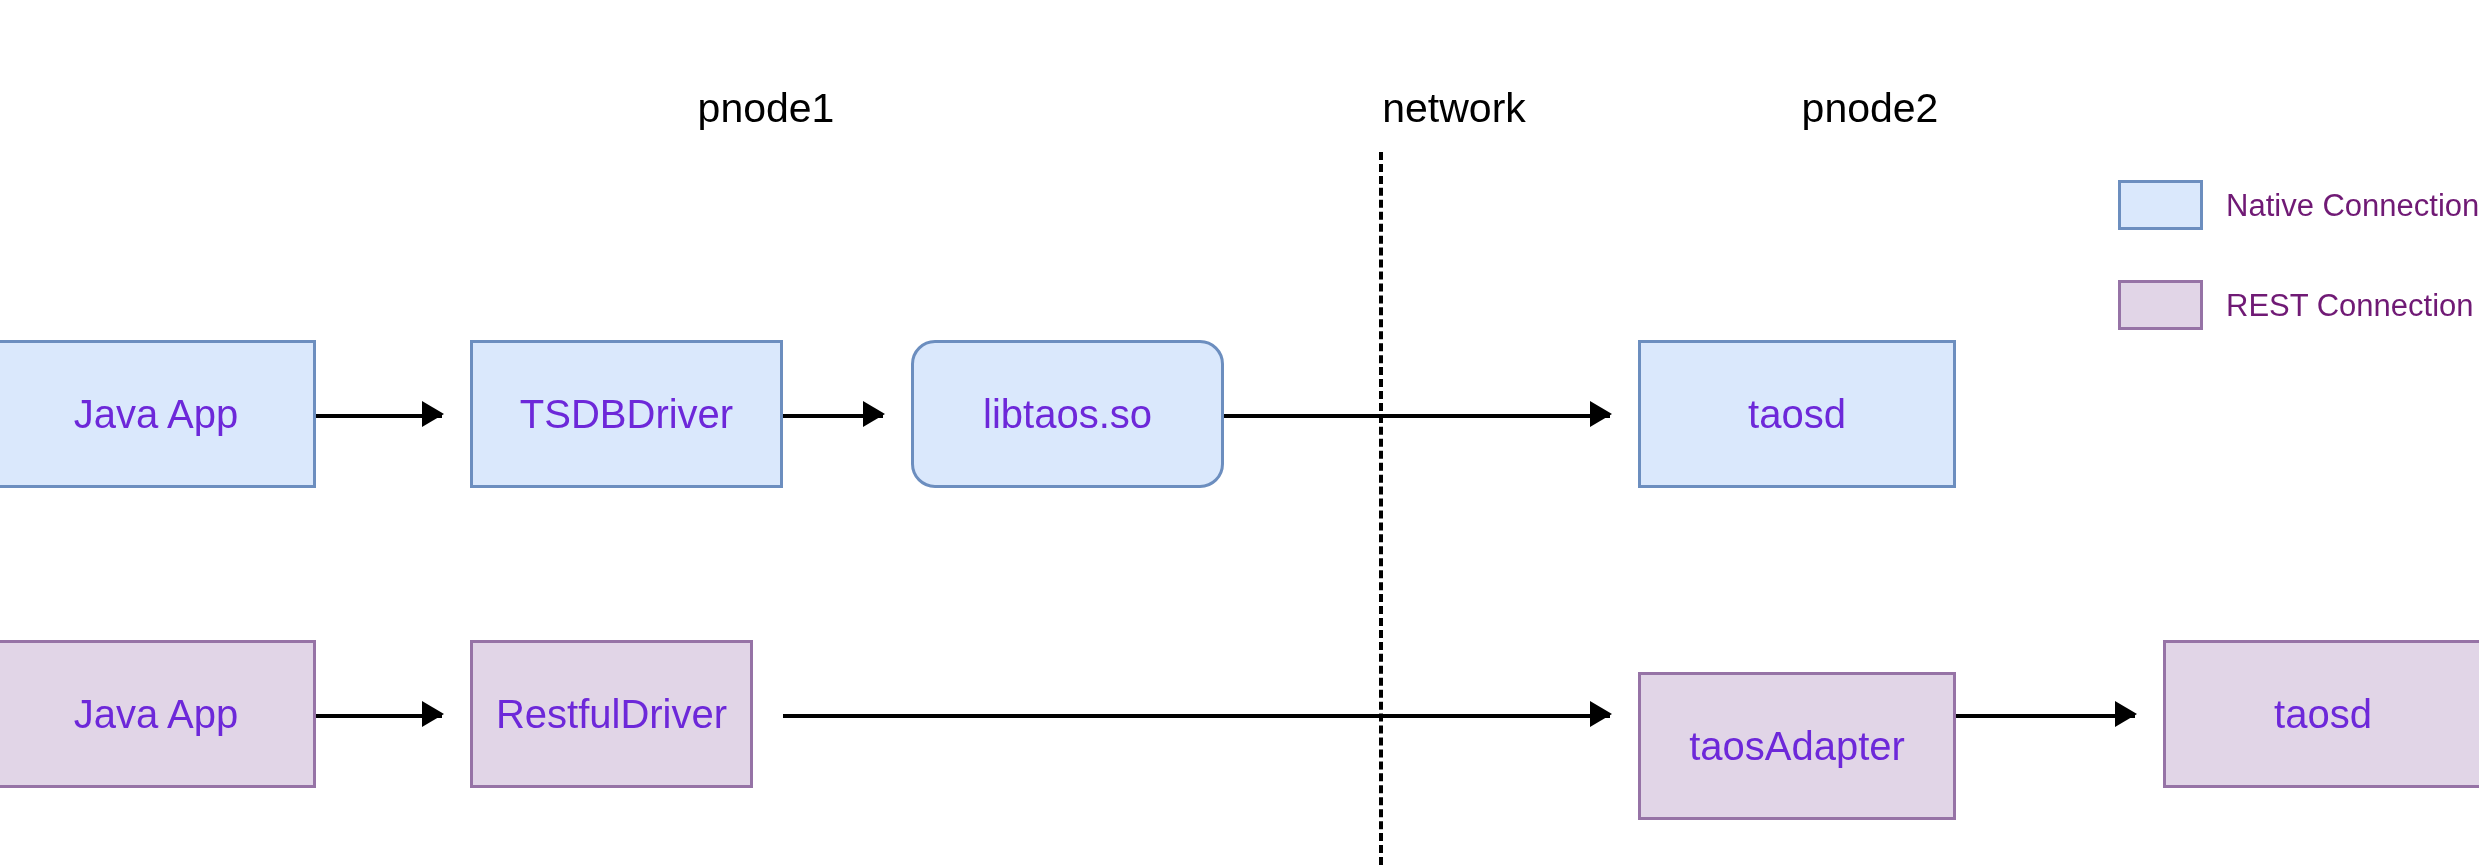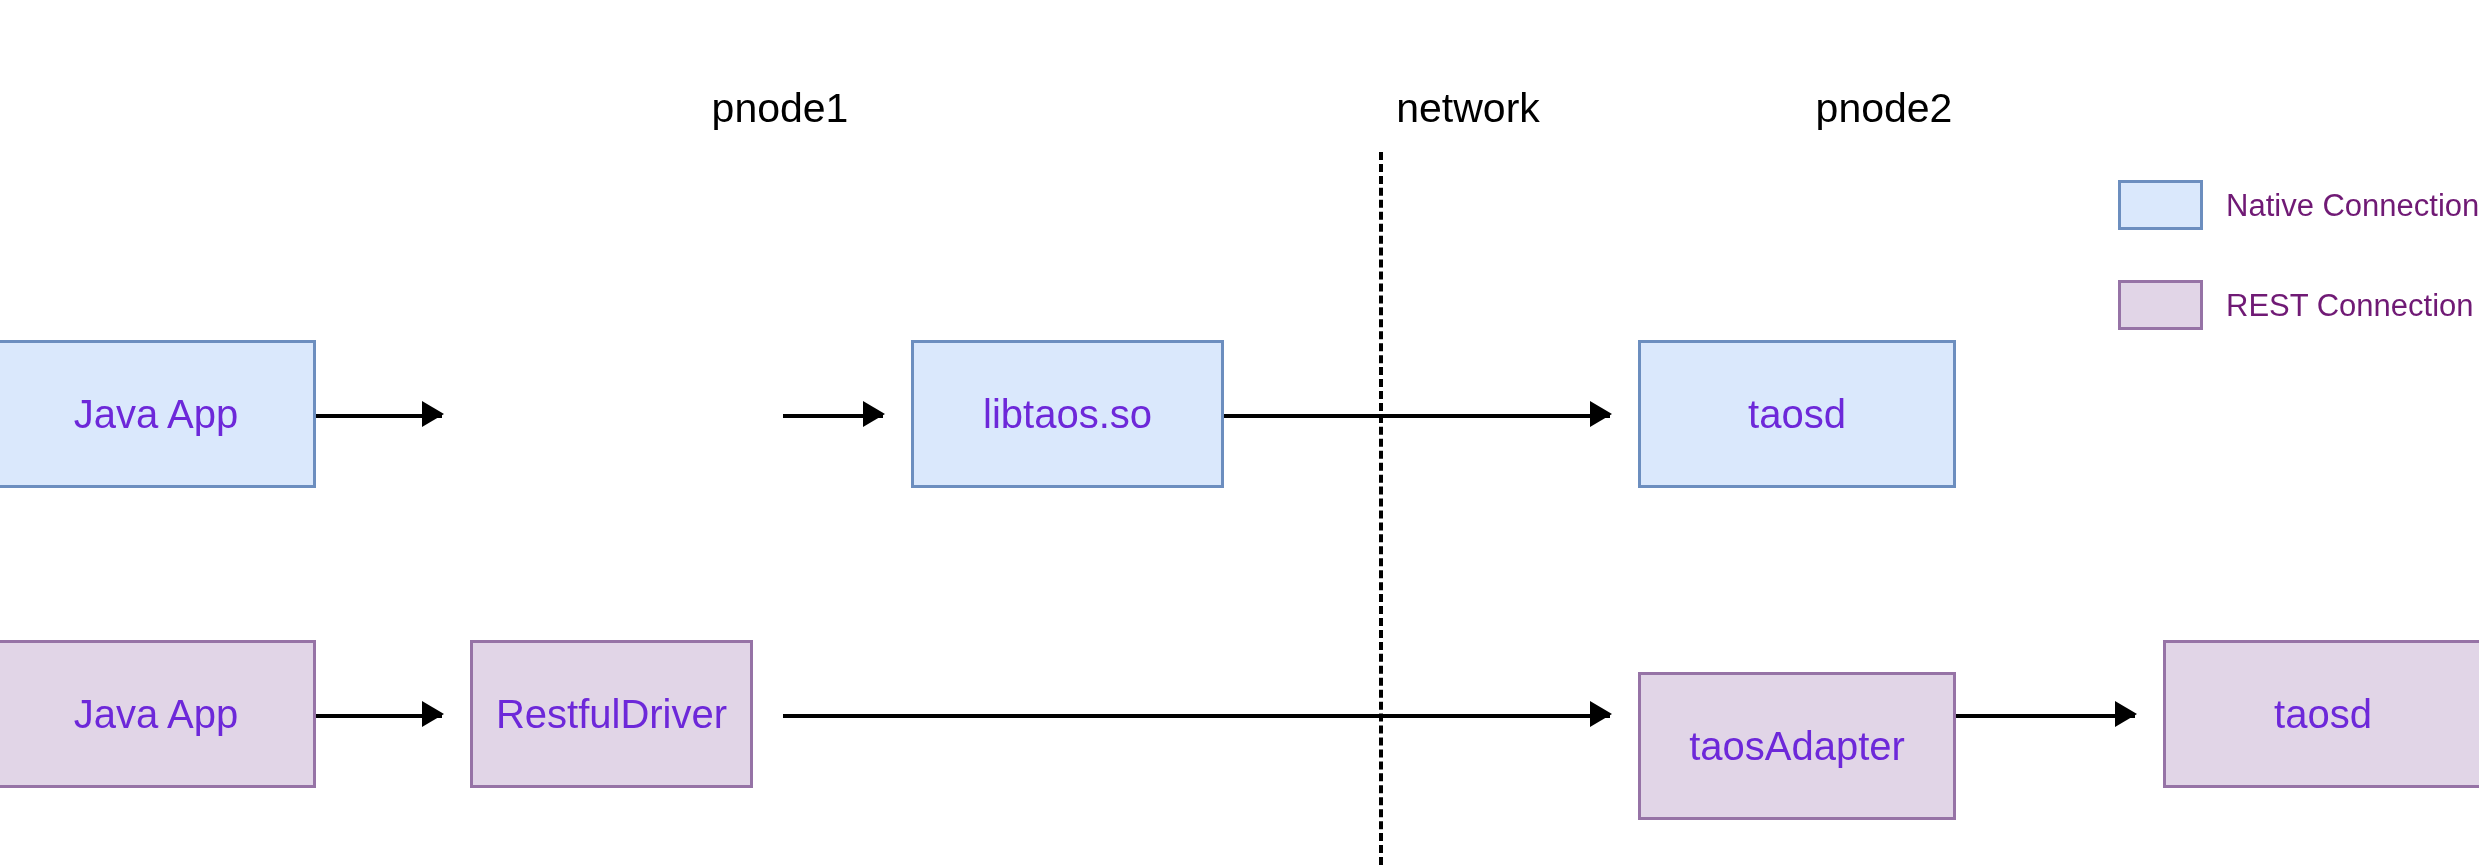--- a/index.html
+++ b/index.html
@@ -17,21 +17,20 @@
     background: #ffffff;
     overflow: hidden;
   }
   .col-header {
     position: absolute;
     font-size: 41px;
     color: #000000;
     white-space: nowrap;
     transform: translateX(-50%);
     line-height: 1;
-    margin-left: 14px;
   }
   .network-divider {
     position: absolute;
     width: 0;
     border-left: 4px dashed #000000;
   }
   .node-box {
     position: absolute;
     box-sizing: border-box;
     border-width: 3px;
@@ -99,21 +98,24 @@
     <div class="network-divider" style="left: 1379px; top: 152px; height: 713px; border-left-color: rgb(0, 0, 0);"></div>
     <div class="edge" style="left: 316px; top: 414px; width: 126px;"></div>
     <div class="arrow-head" style="left: 422px; top: 401px;"></div>
     <div class="edge" style="left: 783px; top: 414px; width: 100px;"></div>
     <div class="arrow-head" style="left: 863px; top: 401px;"></div>
     <div class="edge" style="left: 1224px; top: 414px; width: 386px;"></div>
     <div class="arrow-head" style="left: 1590px; top: 401px;"></div>
     <div class="node-box native" style="left: -4px; top: 340px; width: 320px; height: 148px; background: rgb(218, 232, 252); border-color: rgb(108, 142, 191);">
       <span class="node-label">Java App</span>
     </div>
-    <div class="node-box native" style="left: 911px; top: 340px; width: 313px; height: 148px; background: rgb(218, 232, 252); border-color: rgb(108, 142, 191);">
+    <div class="node-box native" style="left: 470px; top: 340px; width: 313px; height: 148px; background: rgb(218, 232, 252); border-color: rgb(108, 142, 191);">
+      <span class="node-label">TSDBDriver</span>
+    </div>
+    <div class="node-box native" style="left: 911px; top: 340px; width: 313px; height: 148px; background: rgb(218, 232, 252); border-color: rgb(108, 142, 191); border-radius: 24px;">
       <span class="node-label">libtaos.so</span>
     </div>
     <div class="node-box native" style="left: 1638px; top: 340px; width: 318px; height: 148px; background: rgb(218, 232, 252); border-color: rgb(108, 142, 191);">
       <span class="node-label">taosd</span>
     </div>
     <div class="edge" style="left: 316px; top: 714px; width: 126px;"></div>
     <div class="arrow-head" style="left: 422px; top: 701px;"></div>
     <div class="edge" style="left: 783px; top: 714px; width: 827px;"></div>
     <div class="arrow-head" style="left: 1590px; top: 701px;"></div>
     <div class="edge" style="left: 1956px; top: 714px; width: 179px;"></div>

